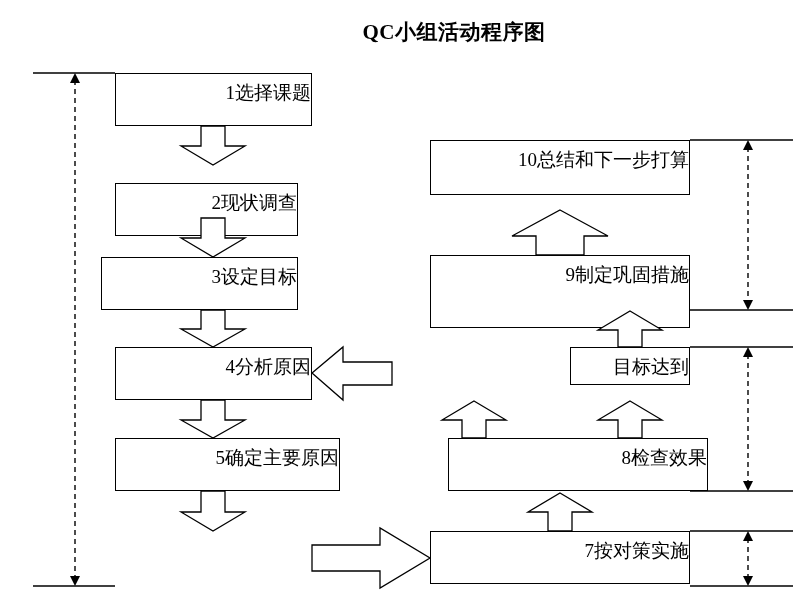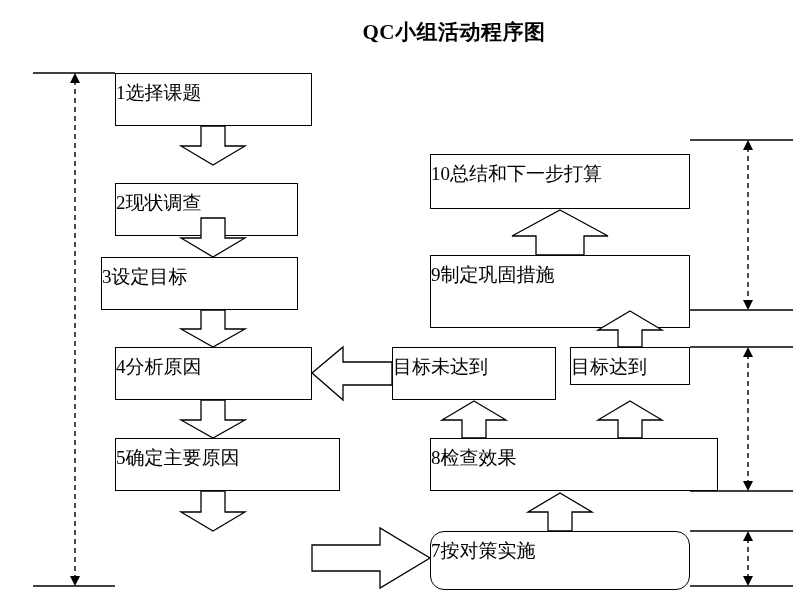--- a/index.html
+++ b/index.html
@@ -33,21 +33,21 @@
     letter-spacing: 0.5px;
     padding-left: 48px;
   }
   .node {
     position: absolute;
     border: 1.4px solid #000000;
     background: #ffffff;
     box-sizing: border-box;
     display: flex;
     align-items: flex-start;
-    justify-content: flex-start;
+    justify-content: flex-end;
     font-size: 19px;
     font-family: "Liberation Serif", "DejaVu Serif", serif;
     line-height: 1;
     white-space: nowrap;
   }
   .node > span {
     display: block;
     padding-top: 9px;
   }
   svg.overlay {
@@ -100,41 +100,38 @@
 
   <div class="node" style="left:115px; top:347px; width:197px; height:53px;">
     <span>4分析原因</span>
   </div>
 
   <div class="node" style="left:115px; top:438px; width:225px; height:53px;">
     <span>5确定主要原因</span>
   </div>
 
 
-  <div class="node" style="left:430px; top:531px; width:260px; height:59px;border-radius:14px;">
+  <div class="node" style="left:430px; top:531px; width:260px; height:53px;">
     <span>7按对策实施</span>
   </div>
 
-  <div class="node" style="left:430px; top:438px; width:288px; height:53px;">
+  <div class="node" style="left:448px; top:438px; width:260px; height:53px;">
     <span>8检查效果</span>
   </div>
 
-  <div class="node" style="left:392px; top:347px; width:164px; height:53px;">
-    <span>目标未达到</span>
-  </div>
 
   <div class="node" style="left:570px; top:347px; width:120px; height:38px;">
     <span>目标达到</span>
   </div>
 
   <div class="node" style="left:430px; top:255px; width:260px; height:73px;">
     <span>9制定巩固措施</span>
   </div>
 
-  <div class="node" style="left:430px; top:154px; width:260px; height:55px;">
+  <div class="node" style="left:430px; top:140px; width:260px; height:55px;">
     <span>10总结和下一步打算</span>
   </div>
 
   <svg class="overlay" viewBox="0 0 812 596">
 
     <polygon class="blk" points="201,126 225,126 225,146 245,146 213,165 181,146 201,146"></polygon>
 
     <polygon class="blk" points="201,218 225,218 225,238 245,238 213,257 181,238 201,238"></polygon>
 
     <polygon class="blk" points="201,310 225,310 225,329 245,329 213,347 181,329 201,329"></polygon>

